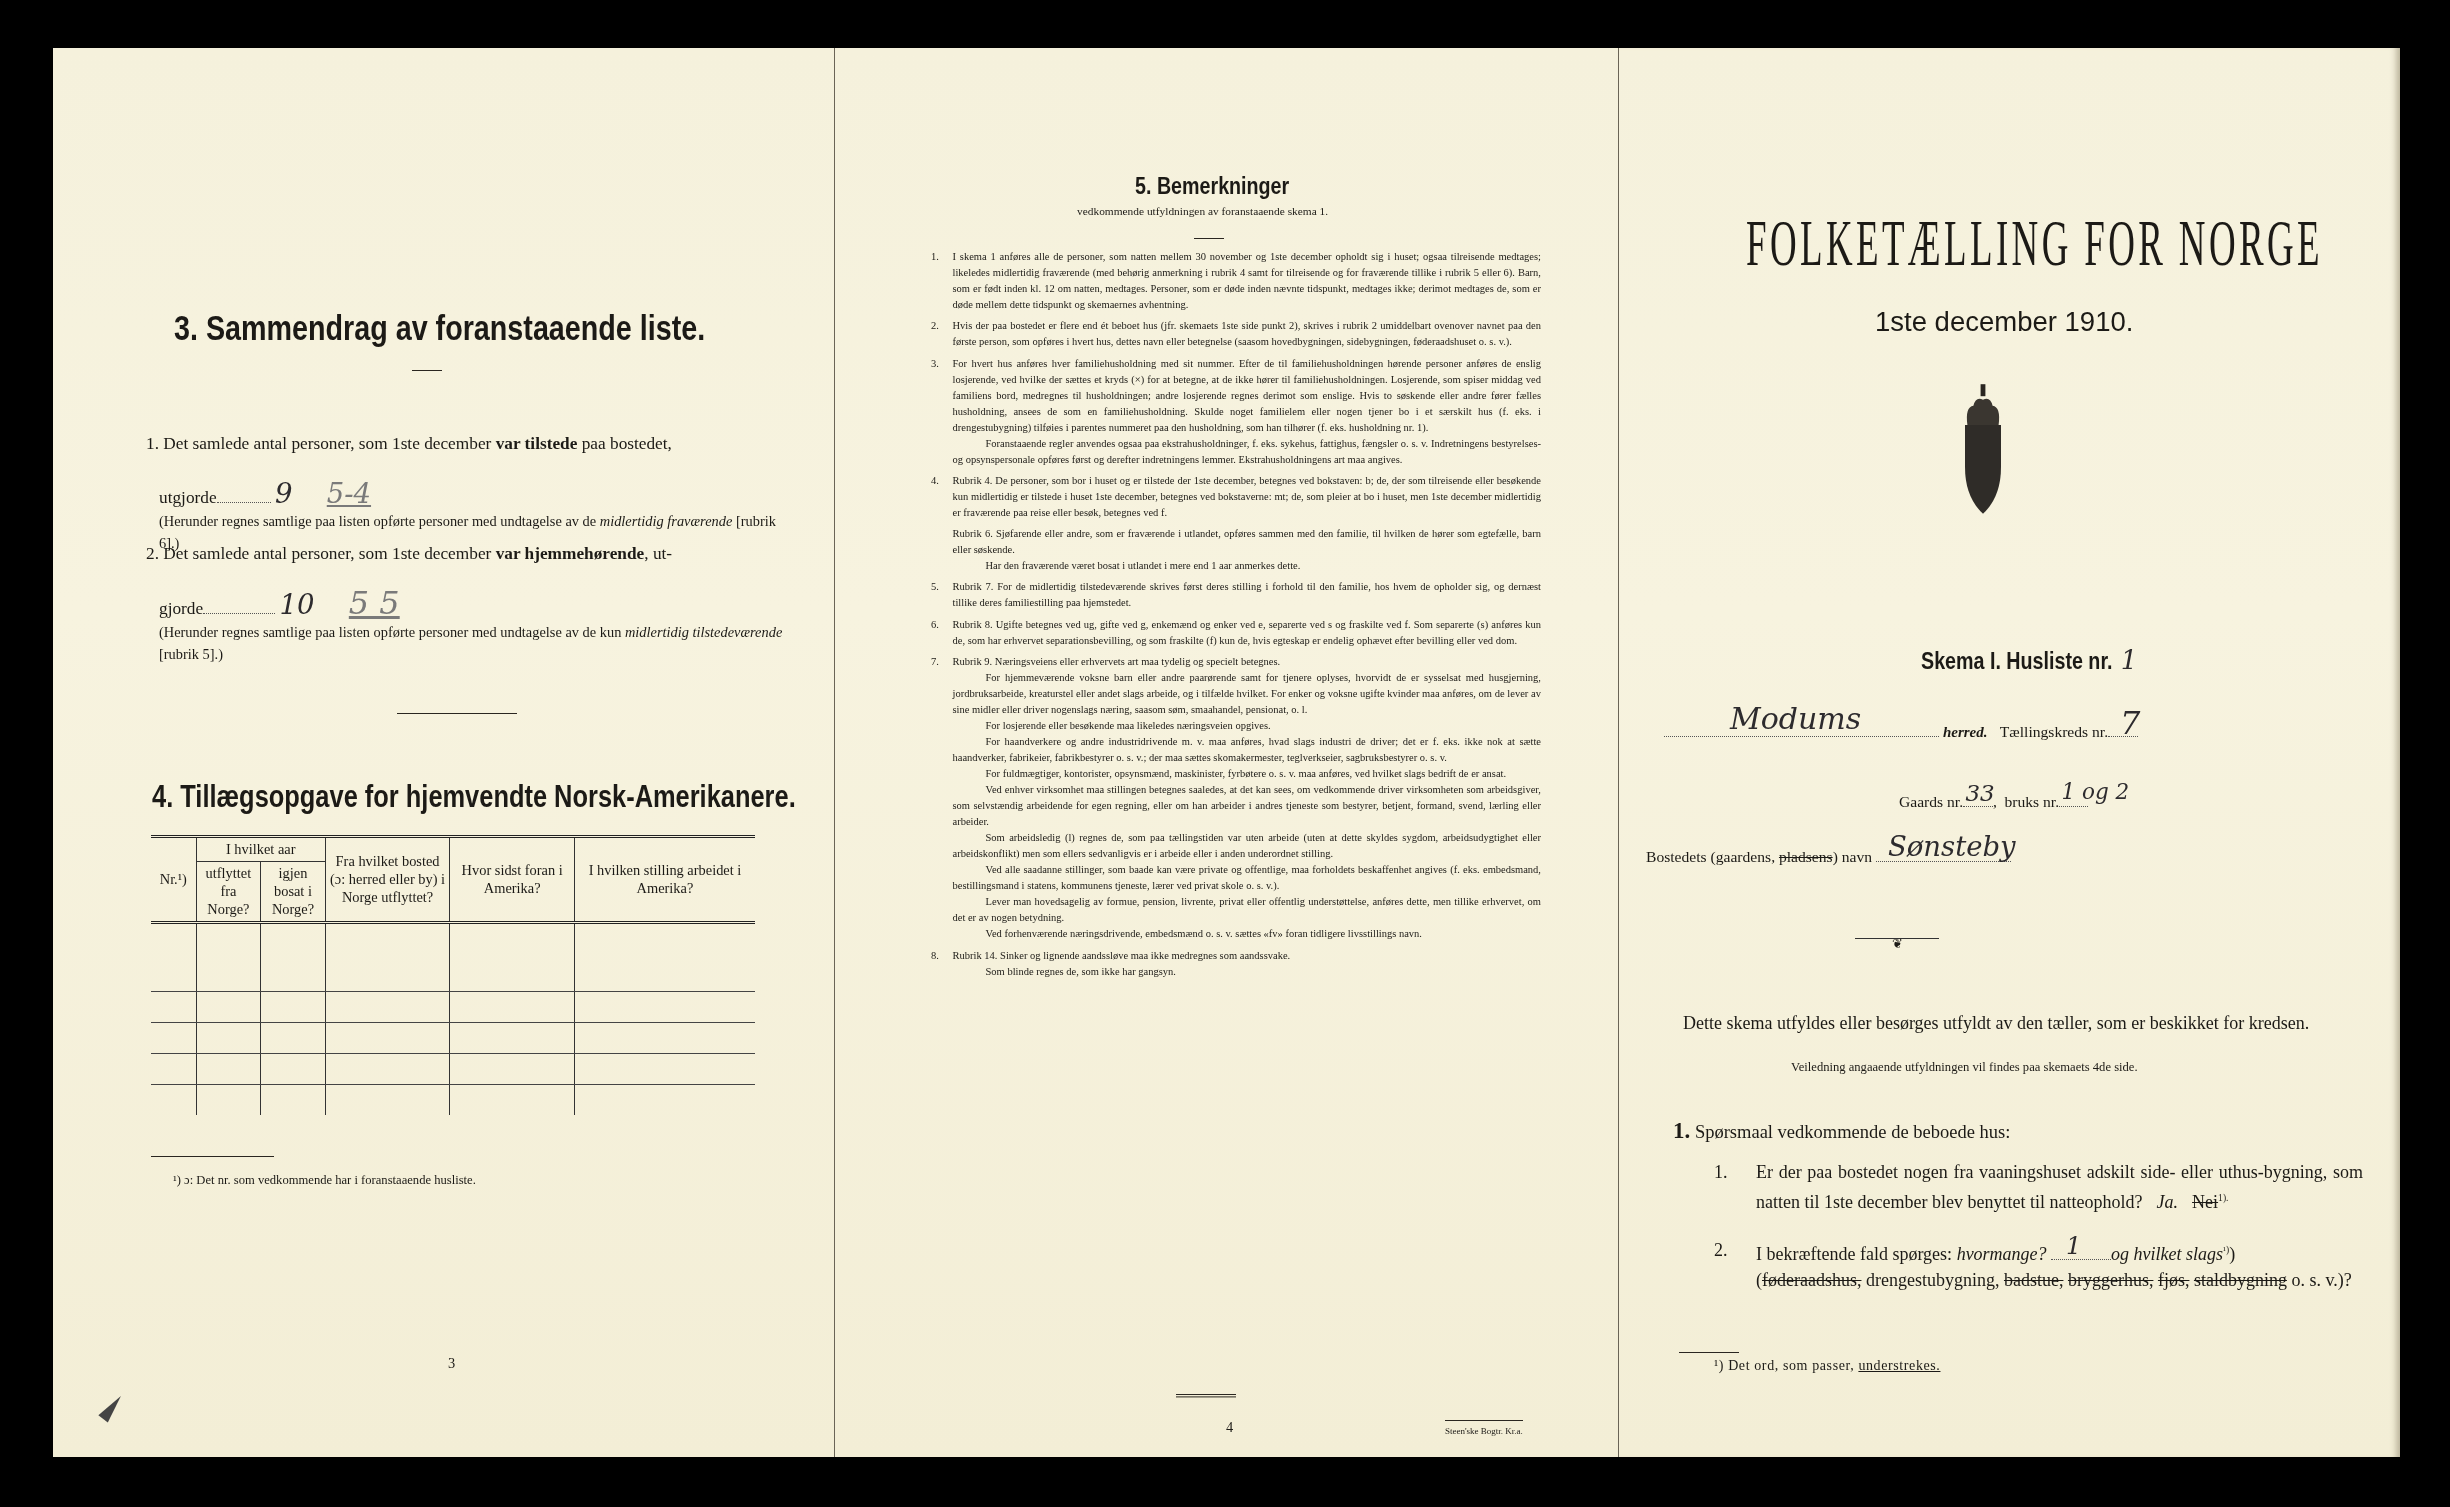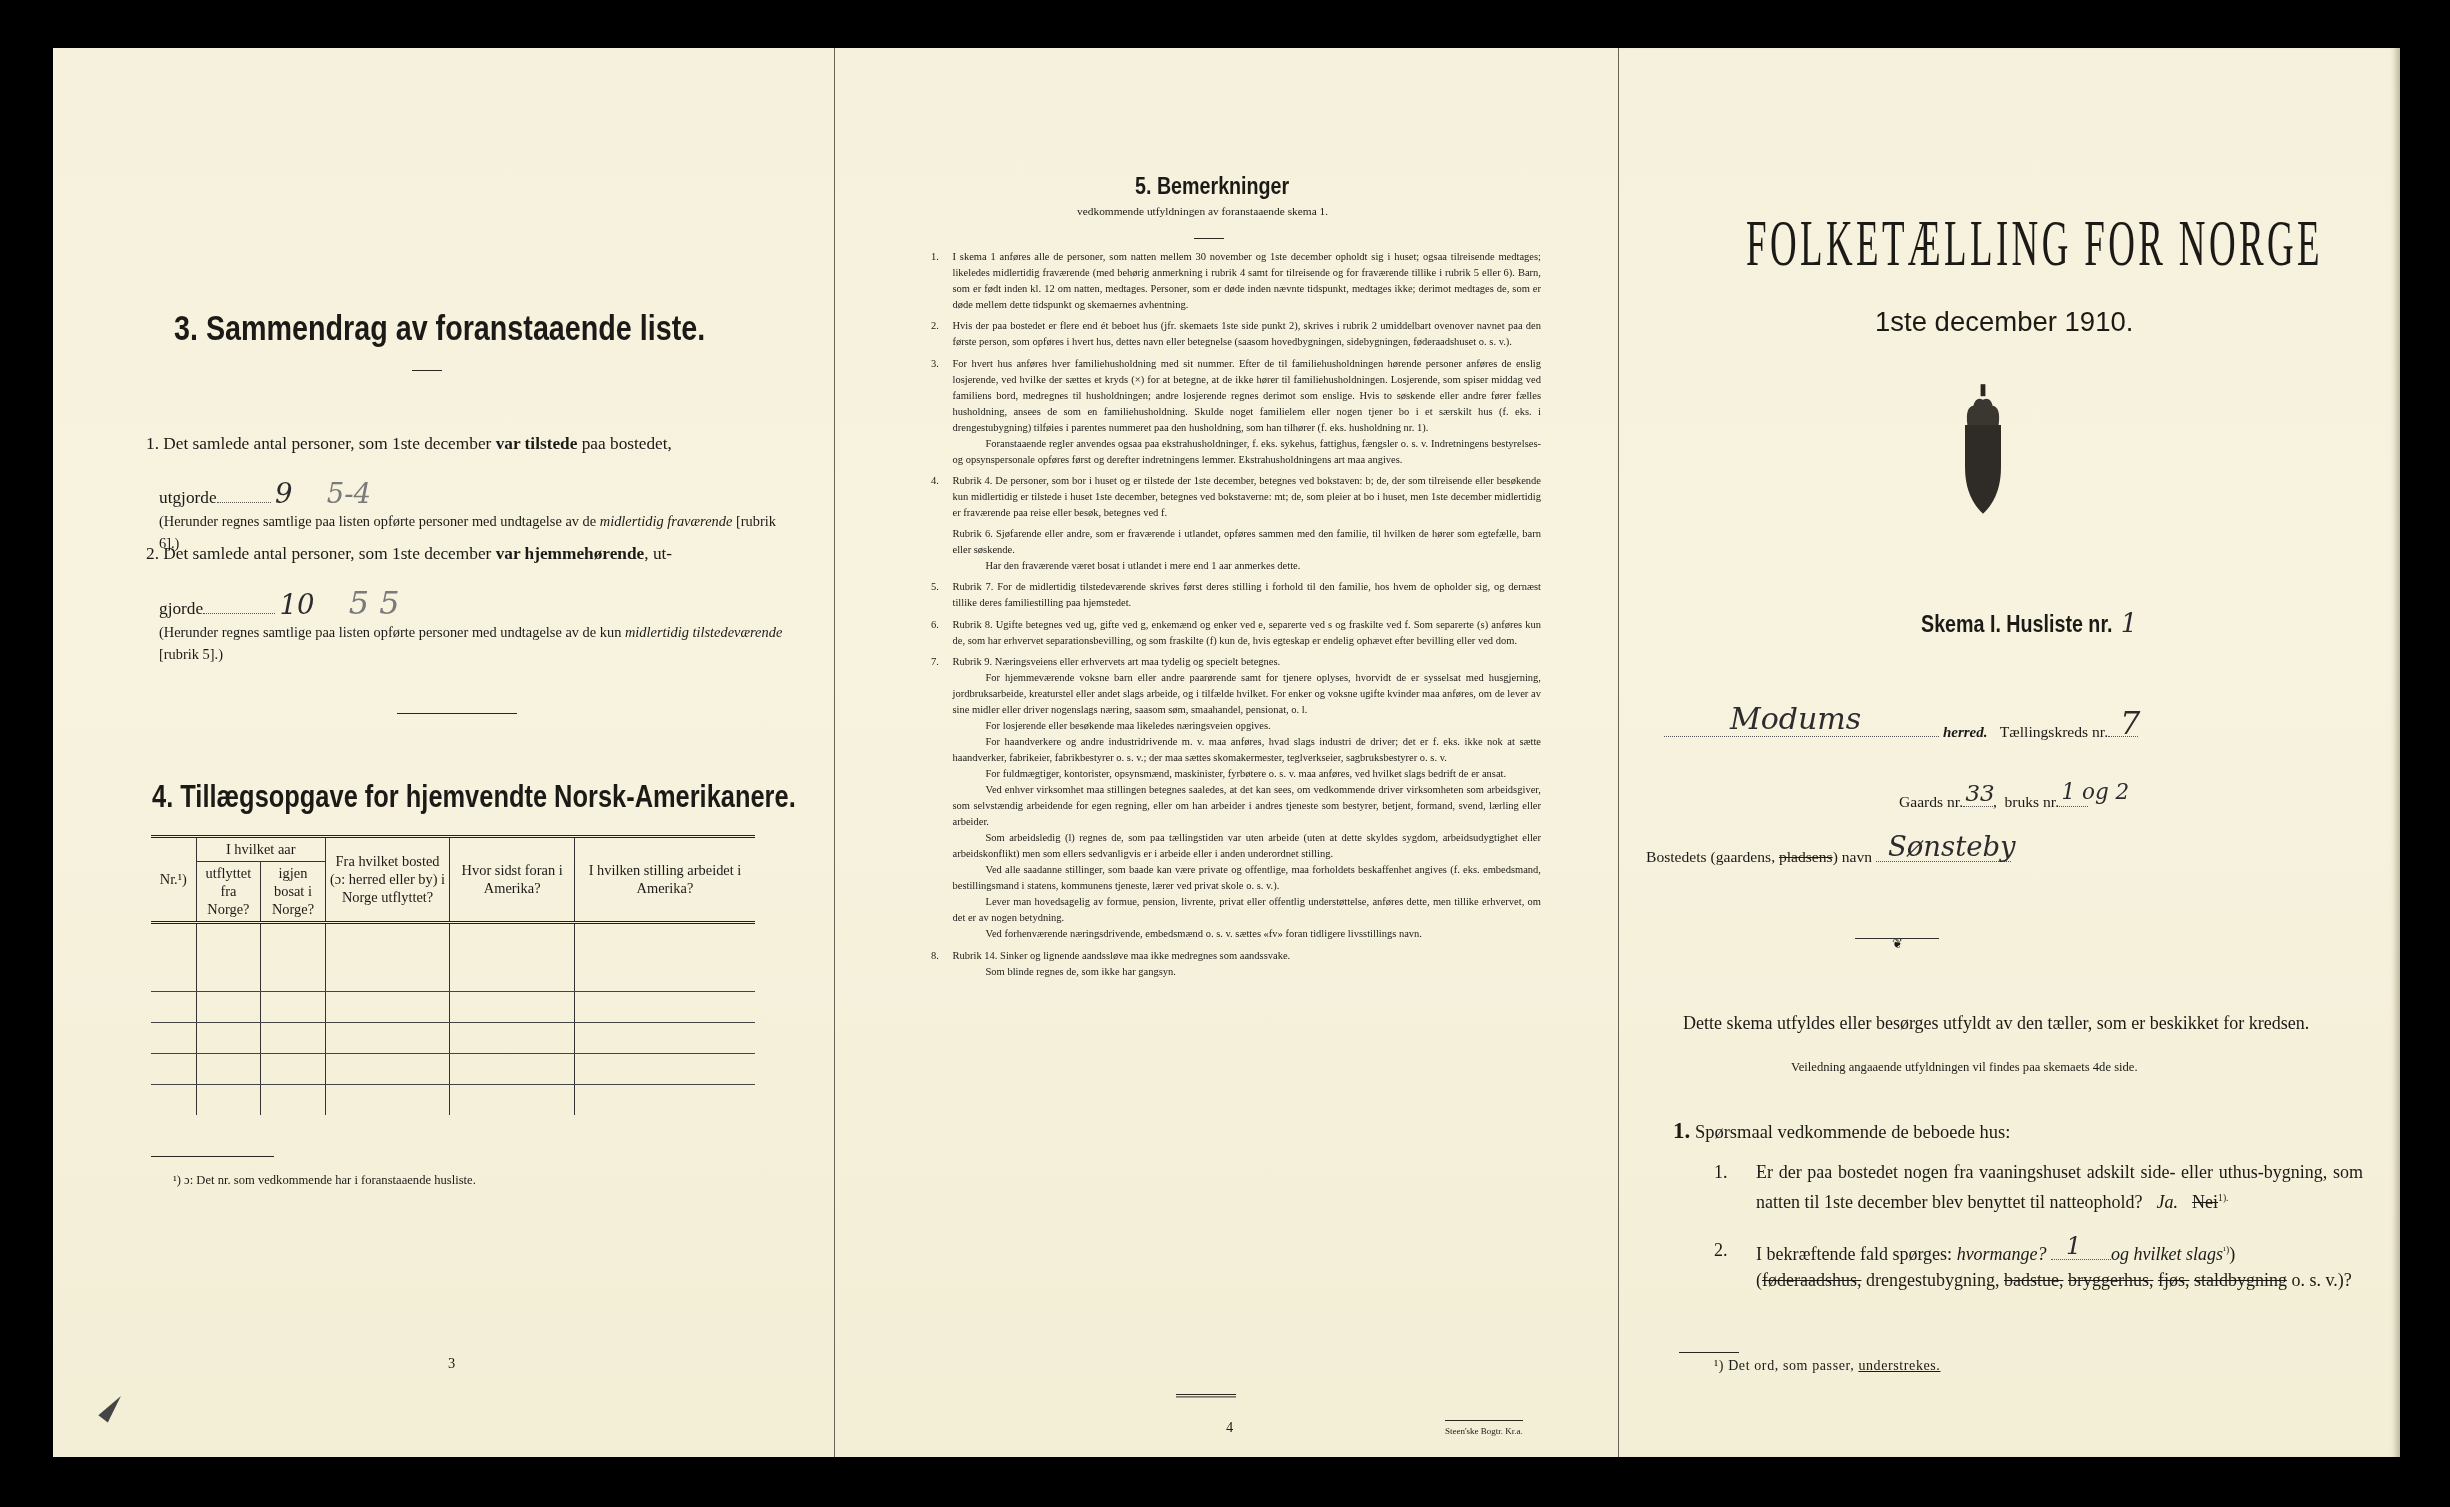--- a/index.html
+++ b/index.html
@@ -11,21 +11,21 @@
     position: absolute; top: 48px; height: 1409px;
     background: linear-gradient(180deg, #f5f1dc 0%, #f7f3df 40%, #f3eed6 100%);
     box-sizing: border-box;
   }
   #page-left  { left: 53px;  width: 782px; border-right: 1.2px solid #6a6456; }
   #page-mid   { left: 835px; width: 784px; border-right: 1.2px solid #6a6456; }
   #page-right { left: 1619px; width: 781px; box-shadow: inset -8.4px 0 6px -4.8px #b9b29a; }
   .abs { position: absolute; }
   .sans-bold { font-family: "Liberation Sans", "DejaVu Sans", sans-serif; font-weight: bold; transform: scaleX(0.82); transform-origin: left center; }
   .hand { font-family: "DejaVu Serif", serif; font-style: italic; color: #2d2b2e; }
-  .hand.pencil { color: #7a7a7a; }
+  .hand.pencil { color: #7a7a7a; text-decoration: underline; }
   .dots { border-bottom: 1.2px dotted #555; display: inline-block; }
   .rule { position: absolute; background: #2a2620; }
 
   
   .l-h3 { left: 173px; top: 269px; font-size: 35px; white-space: nowrap; }
   .l-para { left: 135px; width: 646px; font-size: 17.3px; line-height: 26px; }
   .l-para b { font-weight: bold; }
   .l-note { font-size: 14.4px; line-height: 21.5px; }
   table.na { position: absolute; left: 151px; top: 787px; width: 604px; border-collapse: collapse; font-size: 14.4px; }
   table.na th { font-weight: normal; text-align: center; vertical-align: middle; border-left: 1.2px solid #333; padding: 2.4px 1.8px; line-height: 18px; }
@@ -209,21 +209,21 @@
   <div class="abs" style="left:256px; top:258px; font-family:'Liberation Sans', sans-serif; font-size:27.5px; white-space:nowrap;">1ste december 1910.</div>
 
   <div class="abs" style="left:340px; top:335px; width:48px; height:132px;">
     <svg width="48" height="132" viewBox="0 0 80 220">
       <rect x="36" y="2" width="8" height="20" fill="#2a2620"></rect>
       <path d="M14 70 Q10 40 24 38 Q28 22 40 28 Q52 22 56 38 Q70 40 66 70 Z" fill="#3a3630"></path>
       <path d="M10 70 L70 70 L70 140 Q70 190 40 218 Q10 190 10 140 Z" fill="#2f2c28"></path>
     </svg>
   </div>
 
-  <div class="abs" style="left:302px; top:560px; white-space:nowrap;">
+  <div class="abs" style="left:302px; top:597px; white-space:nowrap;">
     <span class="sans-bold" style="display:inline-block; font-size:24px;">Skema I.  Husliste nr.</span>
     <span class="hand" style="font-size:26px; margin-left:-36px;">1</span>
   </div>
 
   <div class="abs" style="left:45px; top:670px; font-size:15.6px; white-space:nowrap;">
     <span class="dots" style="width:275px; position:relative; display:inline-block; height:18px;">
       <span class="hand" style="position:absolute; left:66px; top:-16.7px; font-size:30px;">Modums</span>
     </span>
     <b style="font-size:15px;font-style:italic;">herred.</b>
     <span style="margin-left:8.4px;">Tællingskreds nr.</span><span class="dots" style="width:30px; position:relative; display:inline-block; height:14.4px;"><span class="hand" style="position:absolute; left:12px; top:-18px; font-size:32px;">7</span></span>

